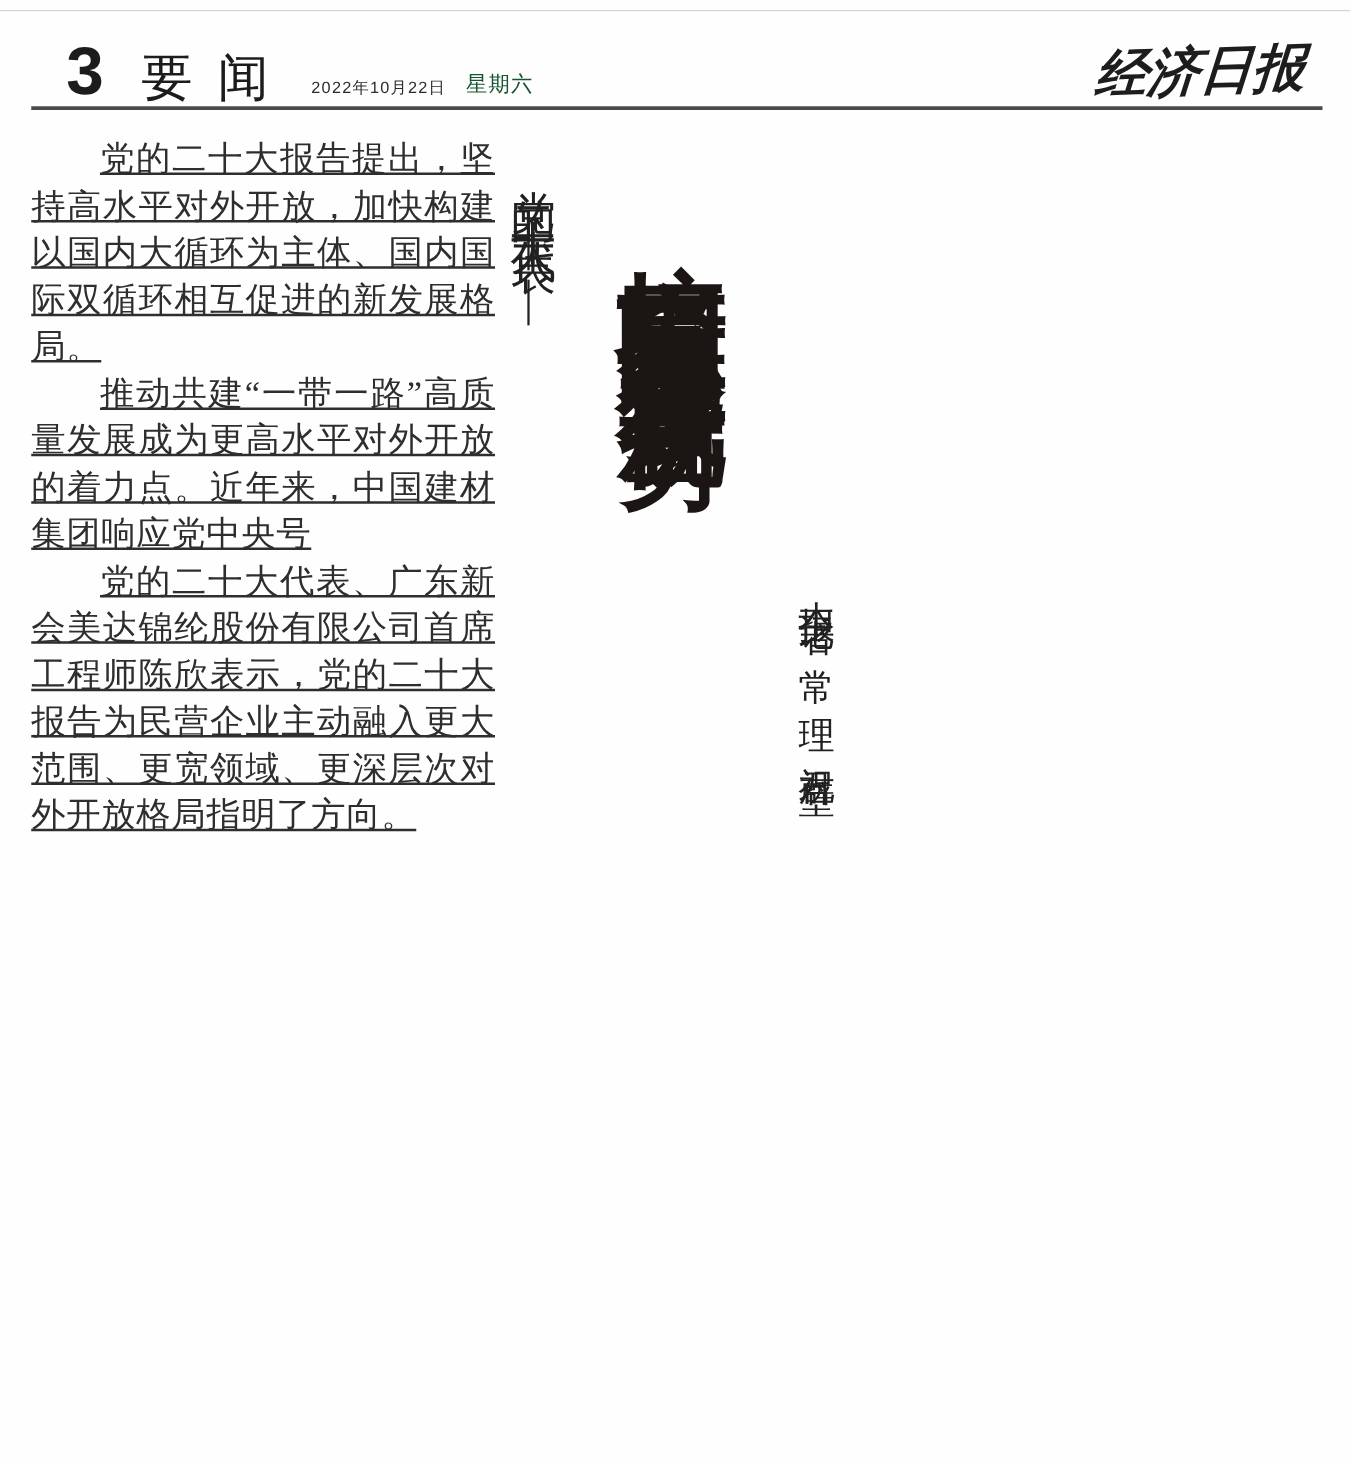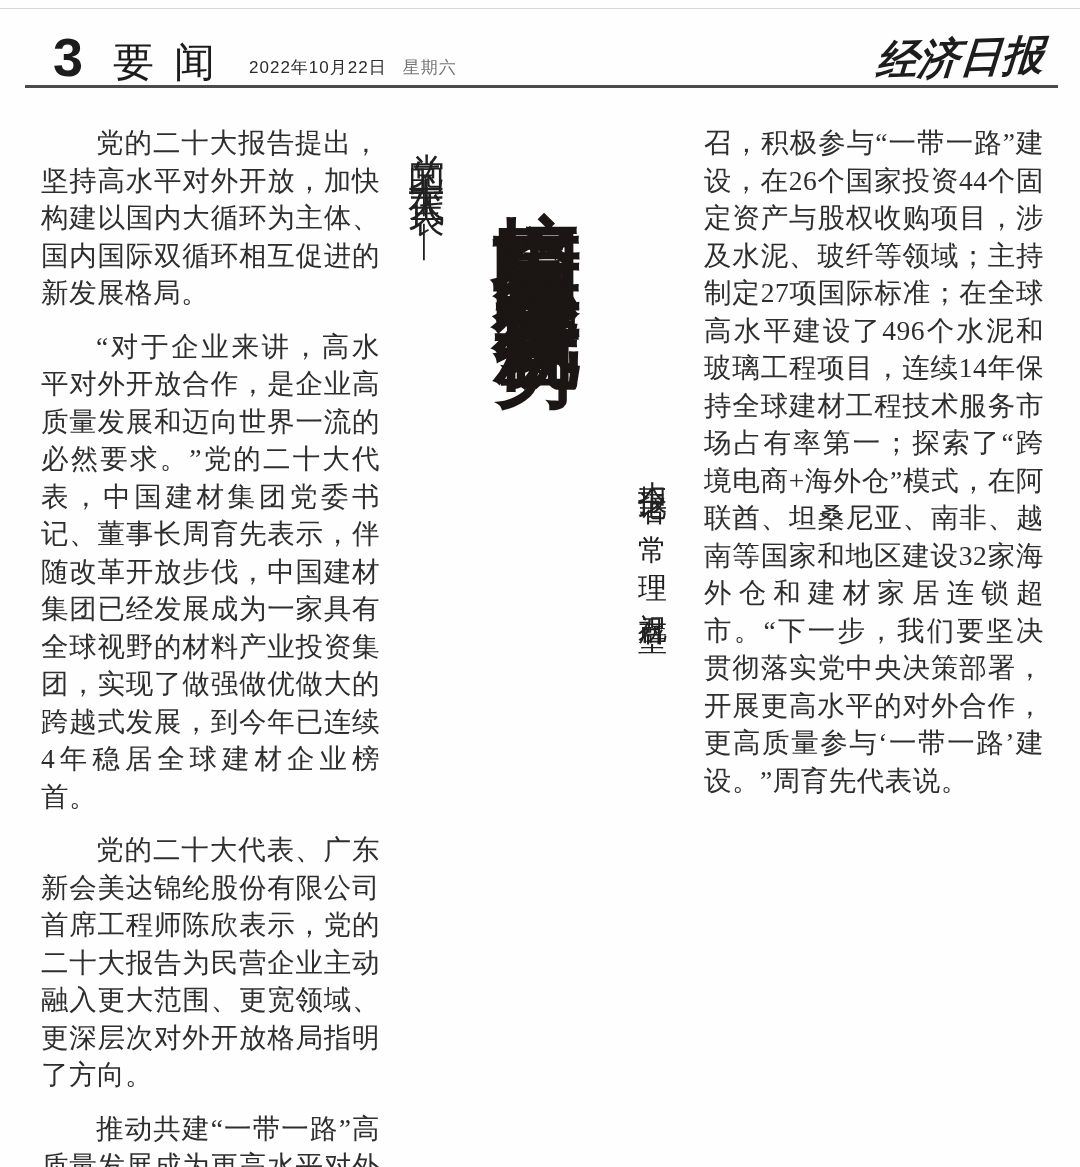--- a/index.html
+++ b/index.html
@@ -47,31 +47,31 @@
     font-family: "Liberation Serif", serif;
     font-weight: normal;
     font-size: 41px;
     line-height: 0.9;
     letter-spacing: 20px;
     color: #1c1c1c;
     margin-left: 30px;
   }
   .header-date {
     font-family: "Liberation Sans", sans-serif;
-    font-size: 17px;
+    font-size: 13px;
     color: #2a2a2a;
     margin-left: 14px;
     padding-bottom: 2px;
     letter-spacing: 1px;
     white-space: nowrap;
   }
   .header-weekday {
     font-family: "Liberation Sans", sans-serif;
     font-size: 17px;
-    color: #737373;
+    color: #14532d;
     margin-left: 16px;
     padding-bottom: 2px;
     letter-spacing: 1px;
     white-space: nowrap;
   }
   .masthead {
     margin-left: auto;
     margin-right: 14px;
     font-family: "Liberation Serif", serif;
     font-style: italic;
@@ -96,27 +96,28 @@
     width: 292px;
     flex: none;
     position: relative;
     height: 1060px;
   }
   .col-right {
     flex: 1;
   }
   
   .para {
-    margin: 16px;
+    margin: 0;
     font-size: 27.5px;
     line-height: 37.5px;
     text-align: justify;
     text-indent: 2em;
     color: #2e2e2e;
     letter-spacing: 0.5px;
+    text-decoration: underline;
   }
   .para.no-indent { text-indent: 0; }
   
   .kicker {
     position: absolute;
     left: 10px;
     top: 16px;
     writing-mode: vertical-rl;
     font-size: 36px;
     letter-spacing: 8px;
@@ -159,29 +160,27 @@
     <div class="section-title">要闻</div>
     <div class="header-date">2022年10月22日</div>
     <div class="header-weekday">星期六</div>
     <div class="masthead">经济日报</div>
   </div>
 
   <div class="main">
 
     <div class="col-left">
       <p class="para">党的二十大报告提出，坚持高水平对外开放，加快构建以国内大循环为主体、国内国际双循环相互促进的新发展格局。</p>
-      <p class="para">“对于企业来讲，高水平对外开放合作，是企业高质量发展和迈向世界一流的必然要求。”党的二十大代表，中国建材集团党委书记、董事长周育先表示，伴随改革开放步伐，中国建材集团已经发展成为一家具有全球视野的材料产业投资集团，实现了做强做优做大的跨越式发展，到今年已连续4年稳居全球建材企业榜首。</p>
+      <p class="para">推动共建“一带一路”高质量发展成为更高水平对外开放的着力点。近年来，中国建材集团响应党中央号</p>
       <p class="para">党的二十大代表、广东新会美达锦纶股份有限公司首席工程师陈欣表示，党的二十大报告为民营企业主动融入更大范围、更宽领域、更深层次对外开放格局指明了方向。</p>
-      <p class="para">推动共建“一带一路”高质量发展成为更高水平对外开放的着力点。近年来，中国建材集团响应党中央号</p>
     </div>
 
     <div class="middle">
       <div class="kicker">党的二十大代表——</div>
       <div class="headline">培育国际竞争合作新优势</div>
       <div class="byline">本报记者　常　理　祝君壁</div>
     </div>
 
     <div class="col-right">
-      <p class="para no-indent">召，积极参与“一带一路”建设，在26个国家投资44个固定资产与股权收购项目，涉及水泥、玻纤等领域；主持制定27项国际标准；在全球高水平建设了496个水泥和玻璃工程项目，连续14年保持全球建材工程技术服务市场占有率第一；探索了“跨境电商+海外仓”模式，在阿联酋、坦桑尼亚、南非、越南等国家和地区建设32家海外仓和建材家居连锁超市。“下一步，我们要坚决贯彻落实党中央决策部署，开展更高水平的对外合作，更高质量参与‘一带一路’建设。”周育先代表说。</p>
     </div>
 
   </div>
 </div>
 
 </body></html>

